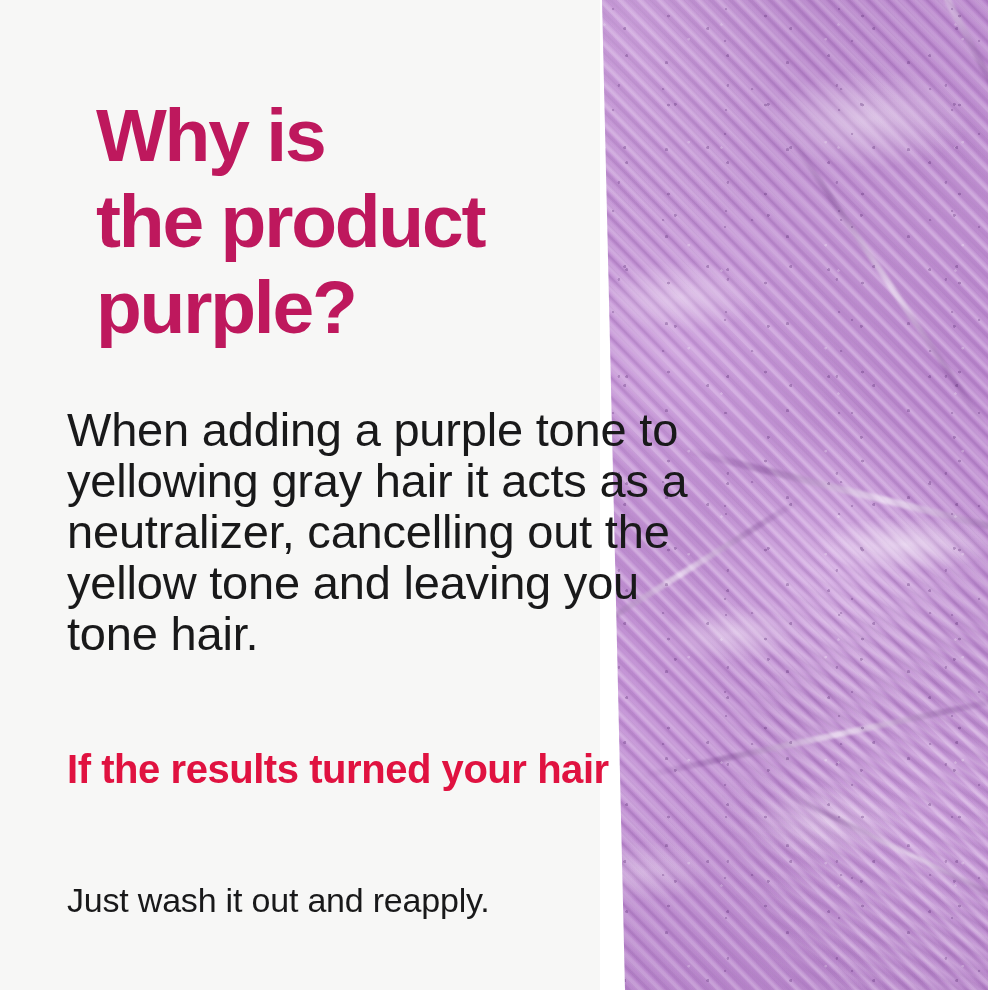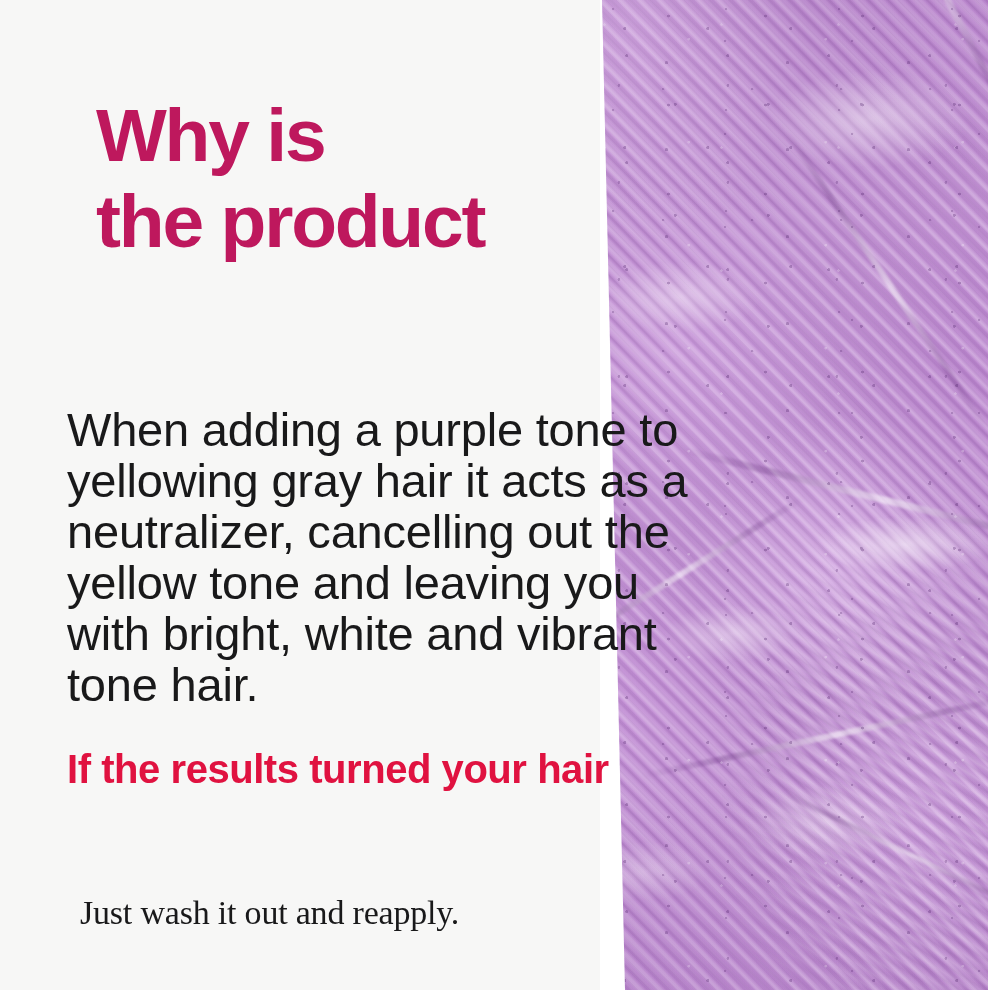--- a/index.html
+++ b/index.html
@@ -72,28 +72,27 @@
     font-weight: 700;
     color: #e01240;
   }
   .alert-copy .al-line { display: block; white-space: nowrap; }
 
   .closing-copy {
     position: absolute;
     left: 67px;
     top: 876px;
     width: 520px;
-    margin: 13px;
+    margin: 0;
     font-size: 34px;
     line-height: 48px;
     letter-spacing: -0.2px;
     color: #19191a;
     font-weight: 400;
     white-space: nowrap;
-    font-family: Liberation Serif, serif;
   }
 
   
   .photo-panel {
     position: absolute;
     left: 560px;
     top: 0;
     width: 430px;
     height: 990px;
     overflow: hidden;
@@ -285,28 +284,28 @@
     </div>
   </div>
 
   <div class="edge-wedge"></div>
 
   <div class="text-panel">
 
     <h1 class="headline">
       <span class="hl-line">Why is</span>
       <span class="hl-line">the product</span>
+      <span class="hl-line">purple?</span>
     </h1>
 
     <p class="body-copy">
       <span class="bc-line">When adding a purple tone to</span>
       <span class="bc-line">yellowing gray hair it acts as a</span>
       <span class="bc-line">neutralizer, cancelling out the</span>
       <span class="bc-line">yellow tone and leaving you</span>
-      <span class="bc-line">with bright, white and vibrant</span>
       <span class="bc-line">tone hair.</span>
     </p>
 
     <p class="alert-copy">
       <span class="al-line">If the results turned your hair</span>
     </p>
 
     <p class="closing-copy">Just wash it out and reapply.</p>
 
   </div>

